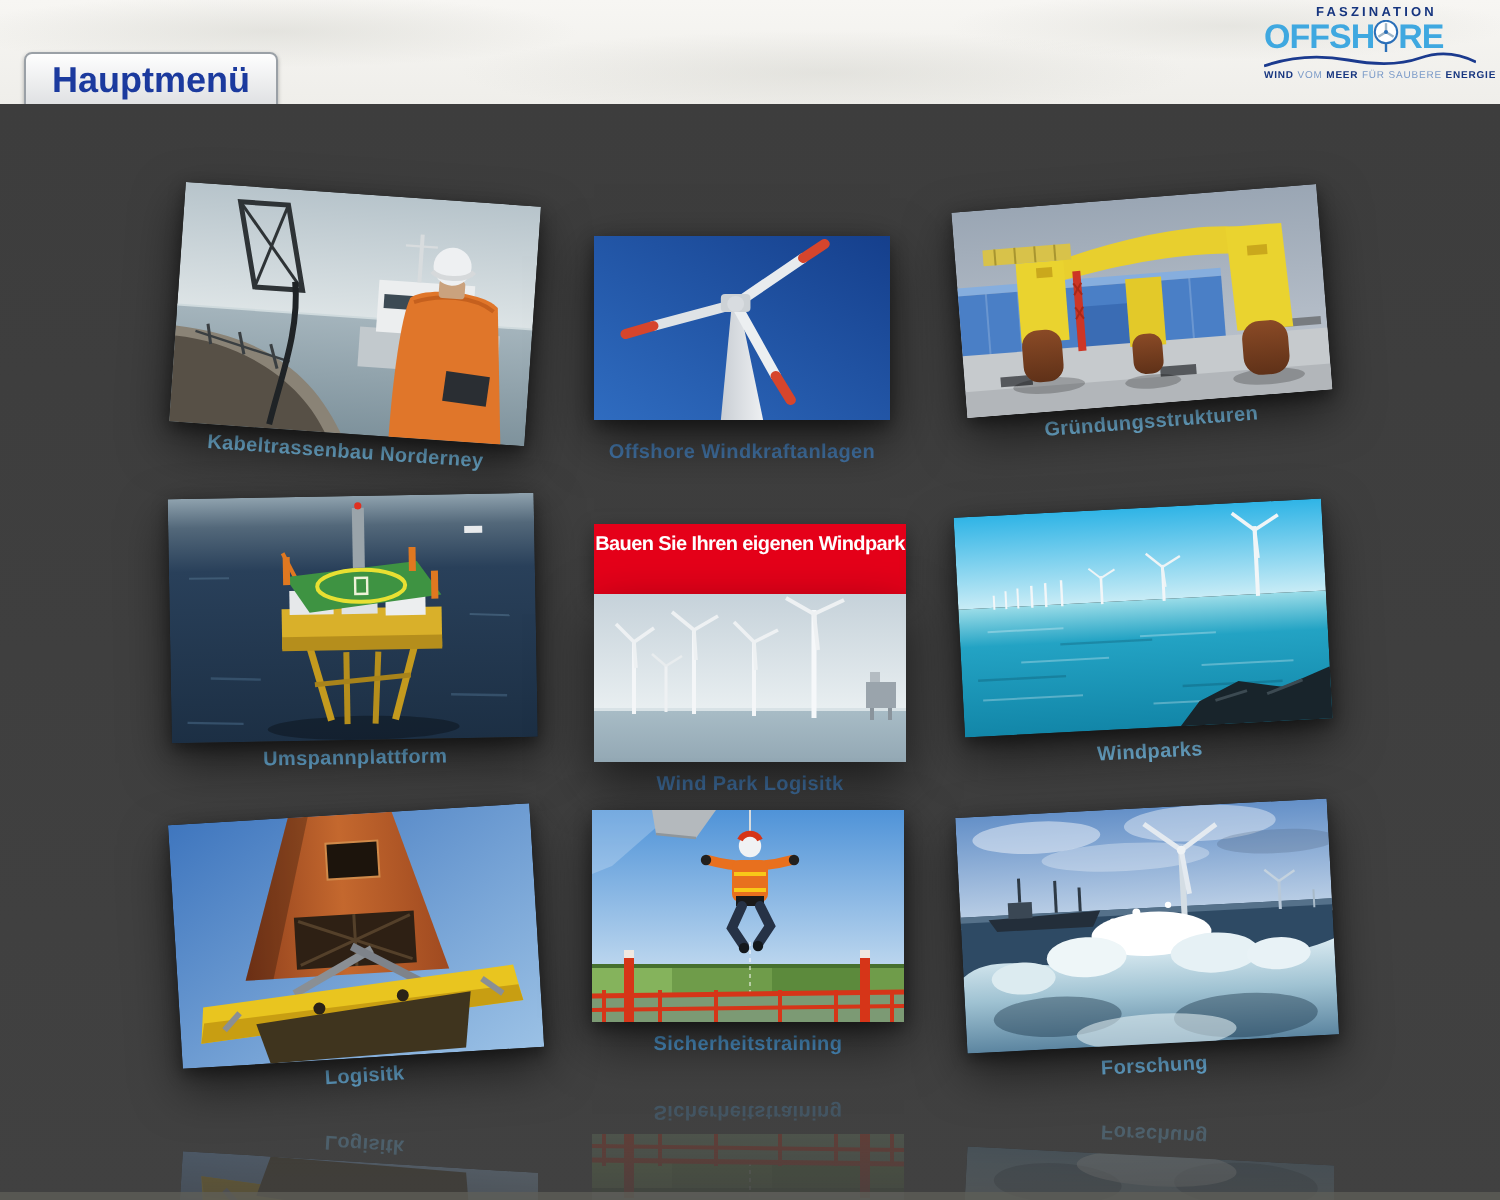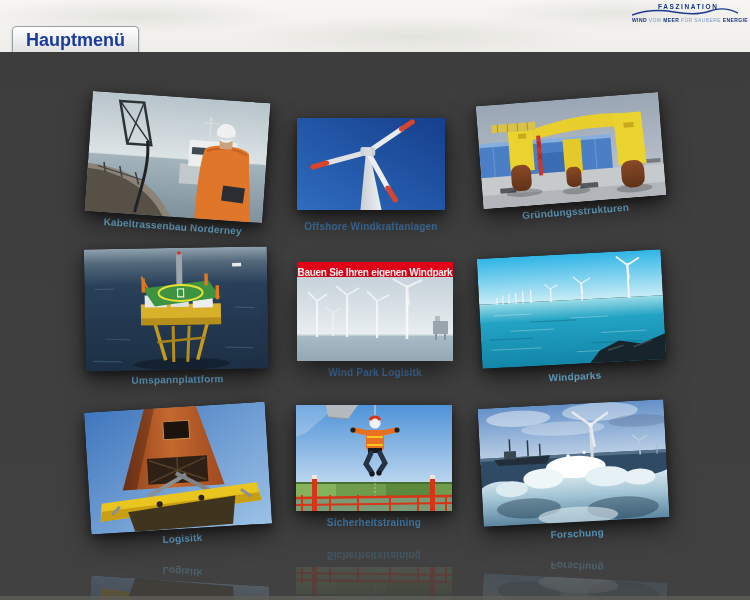--- a/index.html
+++ b/index.html
@@ -41,21 +41,21 @@
   .bottom-strip{position:absolute;left:0;bottom:0;width:750px;height:4px;background:#5f5f58;opacity:.75;}
   
   .tile{position:absolute;display:flex;flex-direction:column;align-items:center;}
   .photo{
     width:100%;position:relative;line-height:0;
     box-shadow:0 10px 24px rgba(0,0,0,.55), 0 3px 8px rgba(0,0,0,.4);
     background:#222;
   }
   .photo svg{display:block;width:100%;height:100%;}
   .banner{
-    width:100%;height:15px;line-height:21px;text-align:center;
+    width:100%;height:35px;line-height:21px;text-align:center;
     background:#e50019;color:#fff;font-weight:bold;font-size:10px;letter-spacing:-.3px;
     box-shadow:0 4px 10px rgba(0,0,0,.45);
     white-space:nowrap;
   }
   .caption{
     margin-top:4px;font-size:10px;font-weight:bold;letter-spacing:.2px;
     white-space:nowrap;text-align:center;
   }
   
   .reflection{
@@ -67,20 +67,28 @@
   .reflection .photo{box-shadow:none;}
 </style>
 </head>
 <body>
 
 <div class="header">
   <button class="menu-btn">Hauptmenü</button>
 
   <div class="logo">
     <div class="logo-top">FASZINATION</div>
+    <div class="logo-main"><span>OFFSH</span><span class="turb"><svg width="14" height="16" viewBox="0 0 14 16">
+            <circle cx="7" cy="6" r="5.6" fill="#ffffff" stroke="#2a6fb8" stroke-width="1"></circle>
+            <line x1="7" y1="6" x2="7" y2="1.6" stroke="#9fb6c8" stroke-width="1.2"></line>
+            <line x1="7" y1="6" x2="3.2" y2="8.4" stroke="#9fb6c8" stroke-width="1.2"></line>
+            <line x1="7" y1="6" x2="10.8" y2="8.4" stroke="#9fb6c8" stroke-width="1.2"></line>
+            <circle cx="7" cy="6" r="1" fill="#2a6fb8"></circle>
+            <line x1="7" y1="11.6" x2="7" y2="16" stroke="#2a6fb8" stroke-width="1.2"></line>
+          </svg></span><span>RE</span></div>
     <svg class="logo-swoosh" width="106" height="9" viewBox="0 0 106 9">
         <path d="M0,8 Q20,1 42,5 T78,4 T106,6" fill="none" stroke="#1b3a8e" stroke-width="1.4"></path>
       </svg>
     <div class="logo-tag">
       <span class="b">WIND</span>
       <span class="l">VOM</span>
       <span class="b">MEER</span>
       <span class="l">FÜR</span>
       <span class="l">SAUBERE</span>
       <span class="b">ENERGIE</span>

